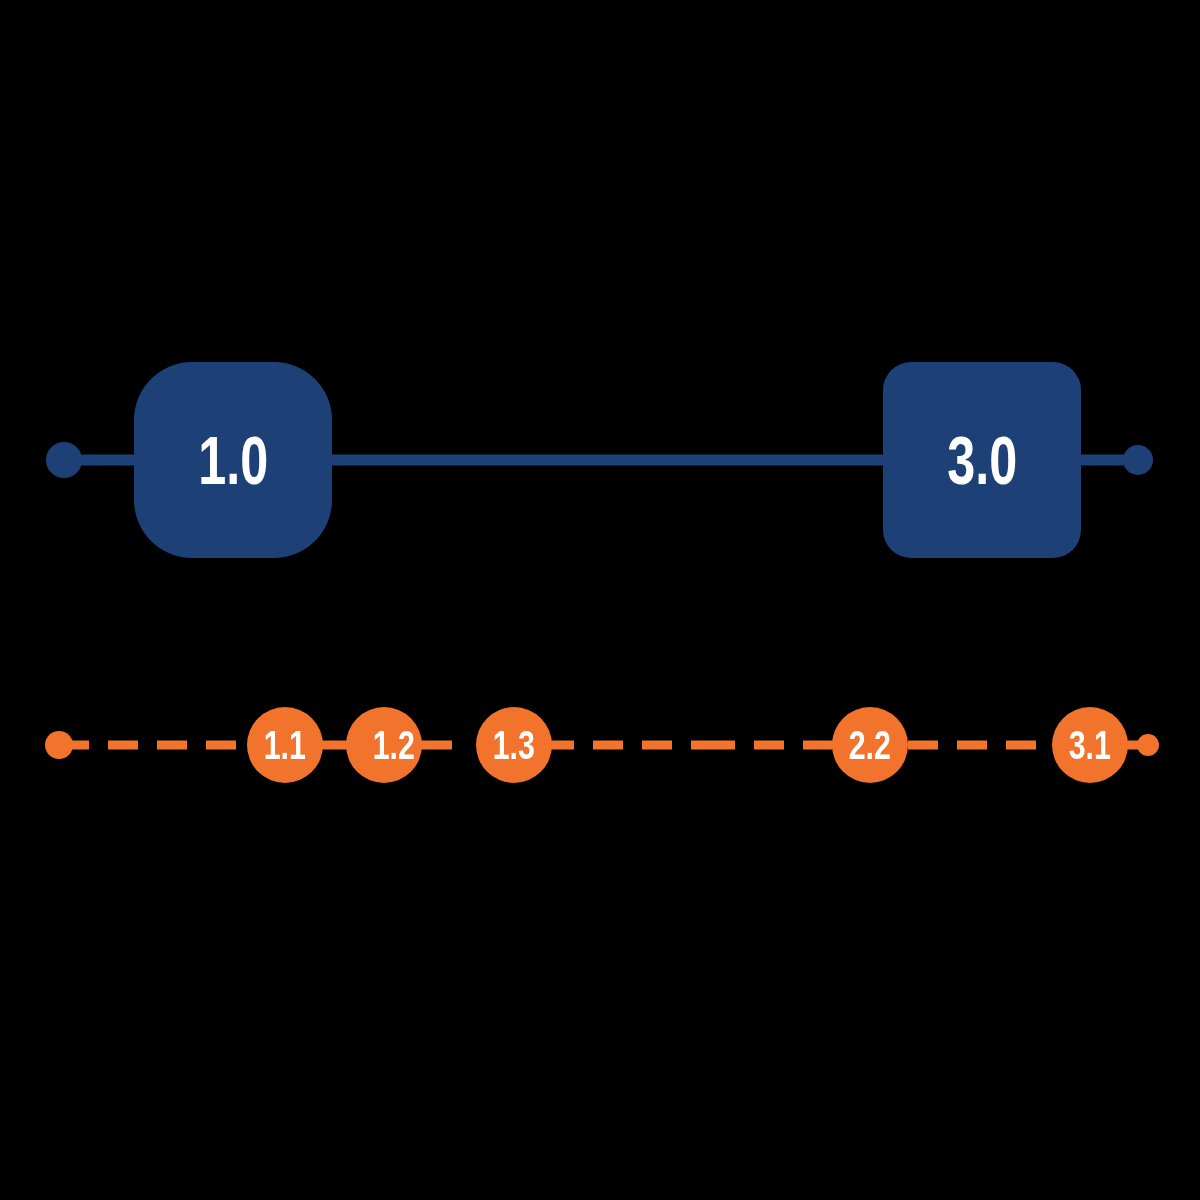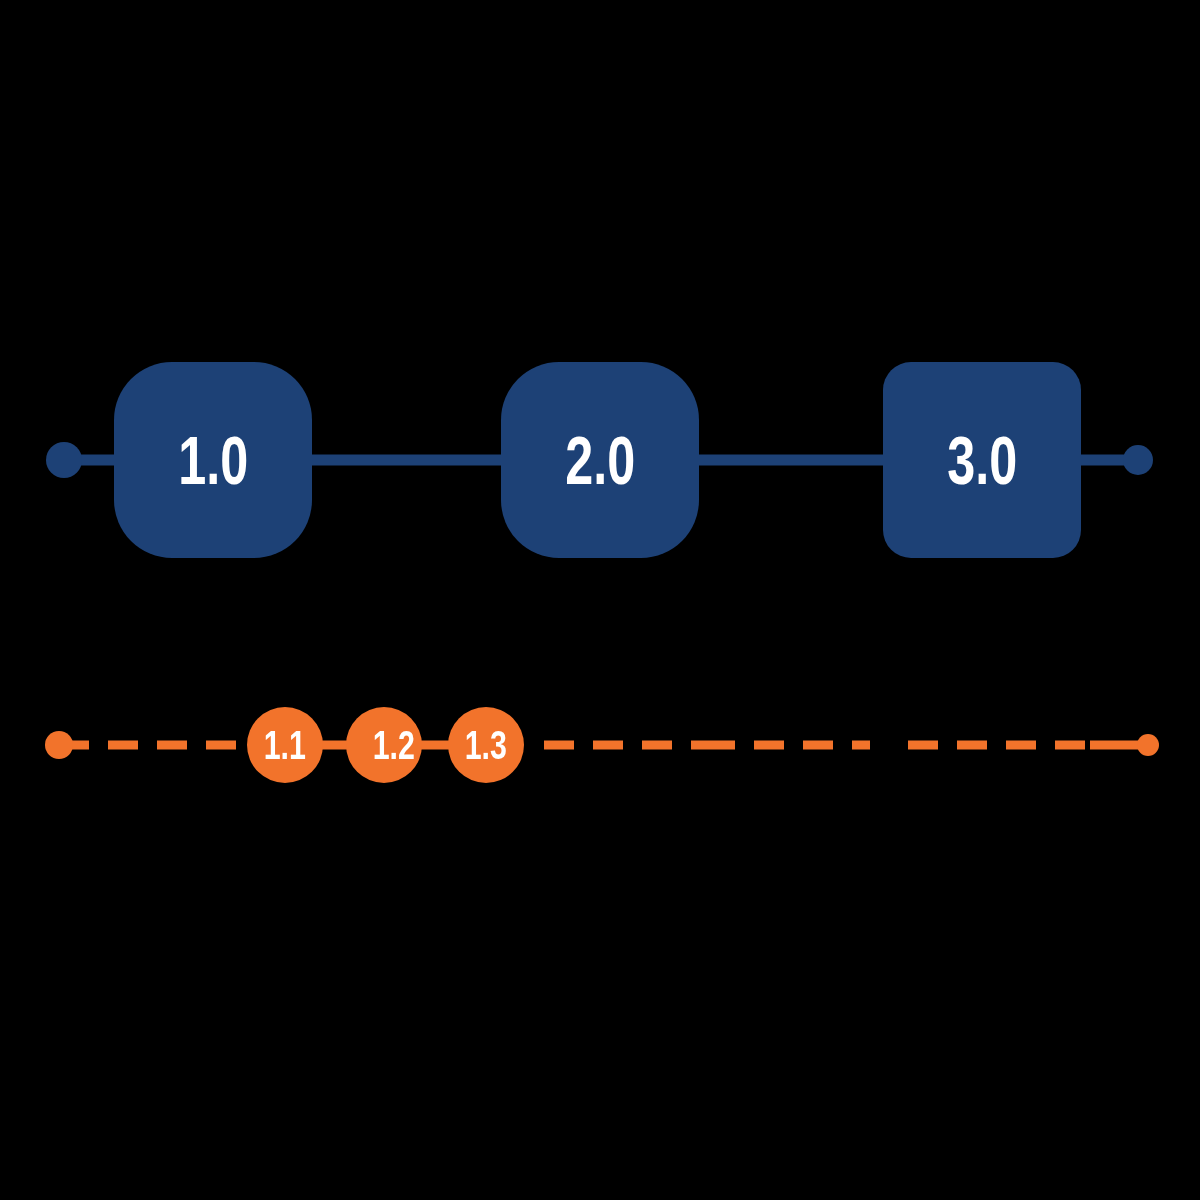--- a/index.html
+++ b/index.html
@@ -37,21 +37,21 @@
     position: absolute;
     top: 362px;
     width: 198px;
     height: 196px;
     background: var(--major);
     border-radius: 58px;
     display: flex;
     align-items: center;
     justify-content: center;
   }
-  .milestone-1 { left: 114px; }
+  .milestone-1 { left: 134px; }
   .milestone-2 { left: 501px; }
   .milestone-3 { left: 883px; border-radius: 28px; }
   .milestone-label {
     color: var(--label);
     font-size: 68px;
     font-weight: 700;
     line-height: 1;
     display: inline-block;
     transform: scaleX(0.74);
     white-space: nowrap;
@@ -63,21 +63,21 @@
     width: 76px;
     height: 76px;
     background: var(--minor);
     border-radius: 50%;
     display: flex;
     align-items: center;
     justify-content: center;
   }
   .subnode-1 { left: 247px; align-items: center; }
   .subnode-2 { left: 346px; justify-content: flex-end; }
-  .subnode-3 { left: 448px; }
+  .subnode-3 { left: 476px; }
   .subnode-4 { left: 667px; }
   .subnode-5 { left: 832px; }
   .subnode-6 { left: 1052px; }
   .subnode-label {
     color: var(--label);
     font-size: 40px;
     font-weight: 700;
     line-height: 1;
     display: inline-block;
     transform: scaleX(0.76);
@@ -101,30 +101,33 @@
     <line class="minor-stroke" x1="705" y1="745" x2="870" y2="745" stroke-width="9" stroke-dasharray="30 19"></line>
     <line class="minor-stroke" x1="908" y1="745" x2="1090" y2="745" stroke-width="9" stroke-dasharray="30 19"></line>
     <line class="minor-stroke" x1="1090" y1="745" x2="1148" y2="745" stroke-width="9"></line>
     <circle class="minor-fill" cx="59" cy="745" r="14"></circle>
     <circle class="minor-fill" cx="1148" cy="745" r="11"></circle>
   </svg>
 
   <div class="milestone milestone-1">
     <span class="milestone-label">1.0</span>
   </div>
-  <div class="milestone milestone-2">
-    <span class="milestone-label">2.0</span>
-  </div>
   <div class="milestone milestone-3">
     <span class="milestone-label">3.0</span>
   </div>
 
   <div class="subnode subnode-1">
     <span class="subnode-label">1.1</span>
   </div>
   <div class="subnode subnode-2">
     <span class="subnode-label">1.2</span>
   </div>
   <div class="subnode subnode-3">
     <span class="subnode-label">1.3</span>
   </div>
+  <div class="subnode subnode-5">
+    <span class="subnode-label">2.2</span>
+  </div>
+  <div class="subnode subnode-6">
+    <span class="subnode-label">3.1</span>
+  </div>
 
 </div>
 
 </body></html>

